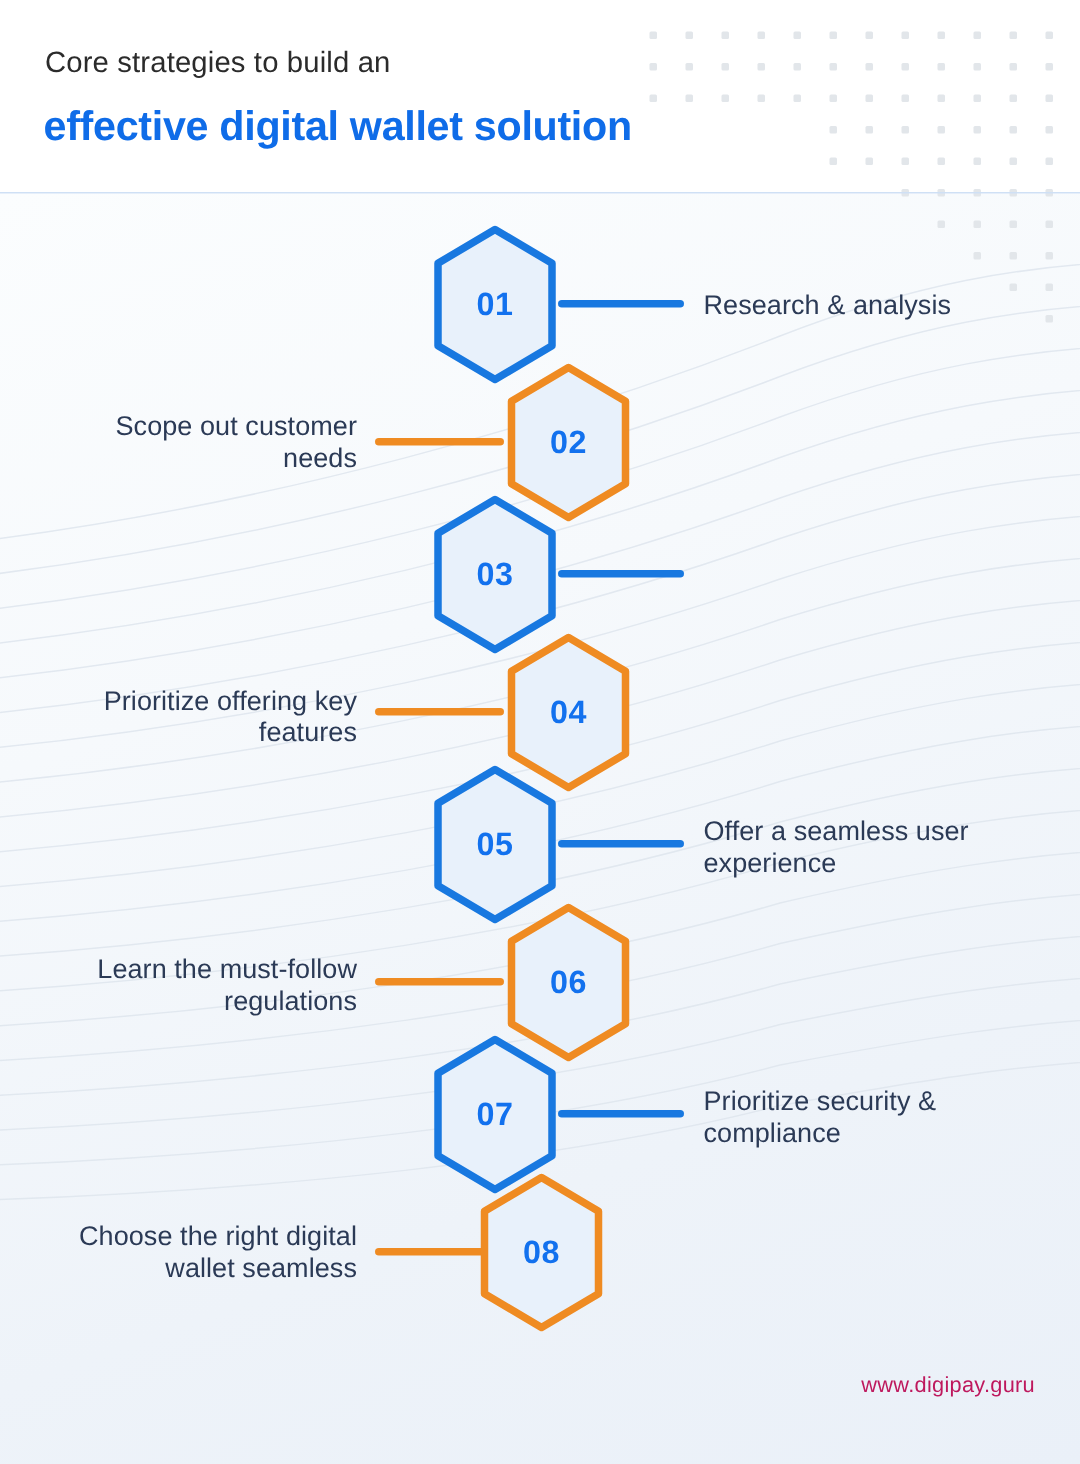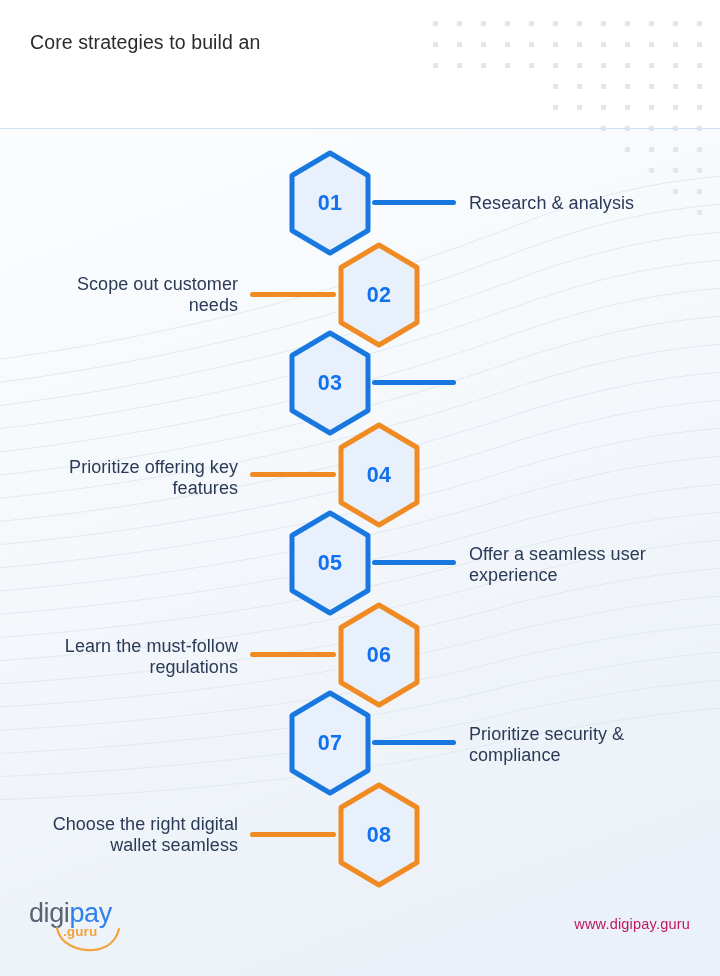--- a/index.html
+++ b/index.html
@@ -160,20 +160,21 @@
     white-space: nowrap;
   }
 </style>
 </head>
 <body>
 
 <div class="page">
 
   <div class="header">
     <div class="title-line1">Core strategies to build an</div>
+    <div class="title-line2">effective digital wallet solution</div>
   </div>
 
   <div class="body-area">
     <svg class="body-waves" viewBox="0 0 720 847" preserveAspectRatio="none">
       <g fill="none" stroke="#dfe6ee" stroke-width="1" opacity="0.85">
         <path d="M-40 235 C 180 210, 380 150, 520 95 C 610 60, 680 48, 760 45"></path>
         <path d="M-40 258 C 180 234, 380 176, 520 122 C 610 88, 680 76, 760 73"></path>
         <path d="M-40 281 C 180 258, 380 202, 520 149 C 610 116, 680 104, 760 101"></path>
         <path d="M-40 304 C 180 282, 380 228, 520 176 C 610 144, 680 132, 760 129"></path>
         <path d="M-40 327 C 180 306, 380 254, 520 203 C 610 172, 680 160, 760 157"></path>
@@ -336,35 +337,26 @@
     <div class="connector blue" style="left:372px; top:740px; width:84px;"></div>
     <div class="hexwrap" style="left:282px; top:688px;">
       <svg width="96" height="110" viewBox="0 0 96 110">
         <path d="M48 5 L86 27.5 L86 82.5 L48 105 L10 82.5 L10 27.5 Z" fill="#e8f1fb" stroke="#1878e0" stroke-width="5" stroke-linejoin="round" stroke-linecap="round"></path>
       </svg>
       <div class="hexnum">07</div>
     </div>
     <div class="label right" style="left:469px; top:724px; width:180px;">Prioritize security &amp; compliance</div>
 
     <div class="connector orange" style="left:250px; top:832px; width:86px;"></div>
-    <div class="hexwrap" style="left:331px; top:780px;">
+    <div class="hexwrap" style="left:313px; top:780px;">
       <svg width="96" height="110" viewBox="0 0 96 110">
         <path d="M48 5 L86 27.5 L86 82.5 L48 105 L10 82.5 L10 27.5 Z" fill="#e8f1fb" stroke="#ef8b22" stroke-width="5" stroke-linejoin="round" stroke-linecap="round"></path>
       </svg>
       <div class="hexnum">08</div>
     </div>
     <div class="label left" style="left:36px; top:814px; width:202px;">Choose the right digital wallet seamless</div>
 
   </div>
 
-  <div class="footer-logo">
-    <div class="logo-main">
-      <span class="logo-digi">digi</span><span class="logo-pay">pay</span>
-    </div>
-    <svg class="logo-swoosh" width="66" height="26" viewBox="0 0 66 26">
-      <path d="M2 2 C 5 19, 24 25, 38 24 C 52 23, 61 15, 64 3" fill="none" stroke="#f2a33c" stroke-width="2.2" stroke-linecap="round"></path>
-    </svg>
-    <div class="logo-guru">.guru</div>
-  </div>
 
   <div class="footer-url">www.digipay.guru</div>
 
 </div>
 
 </body></html>

